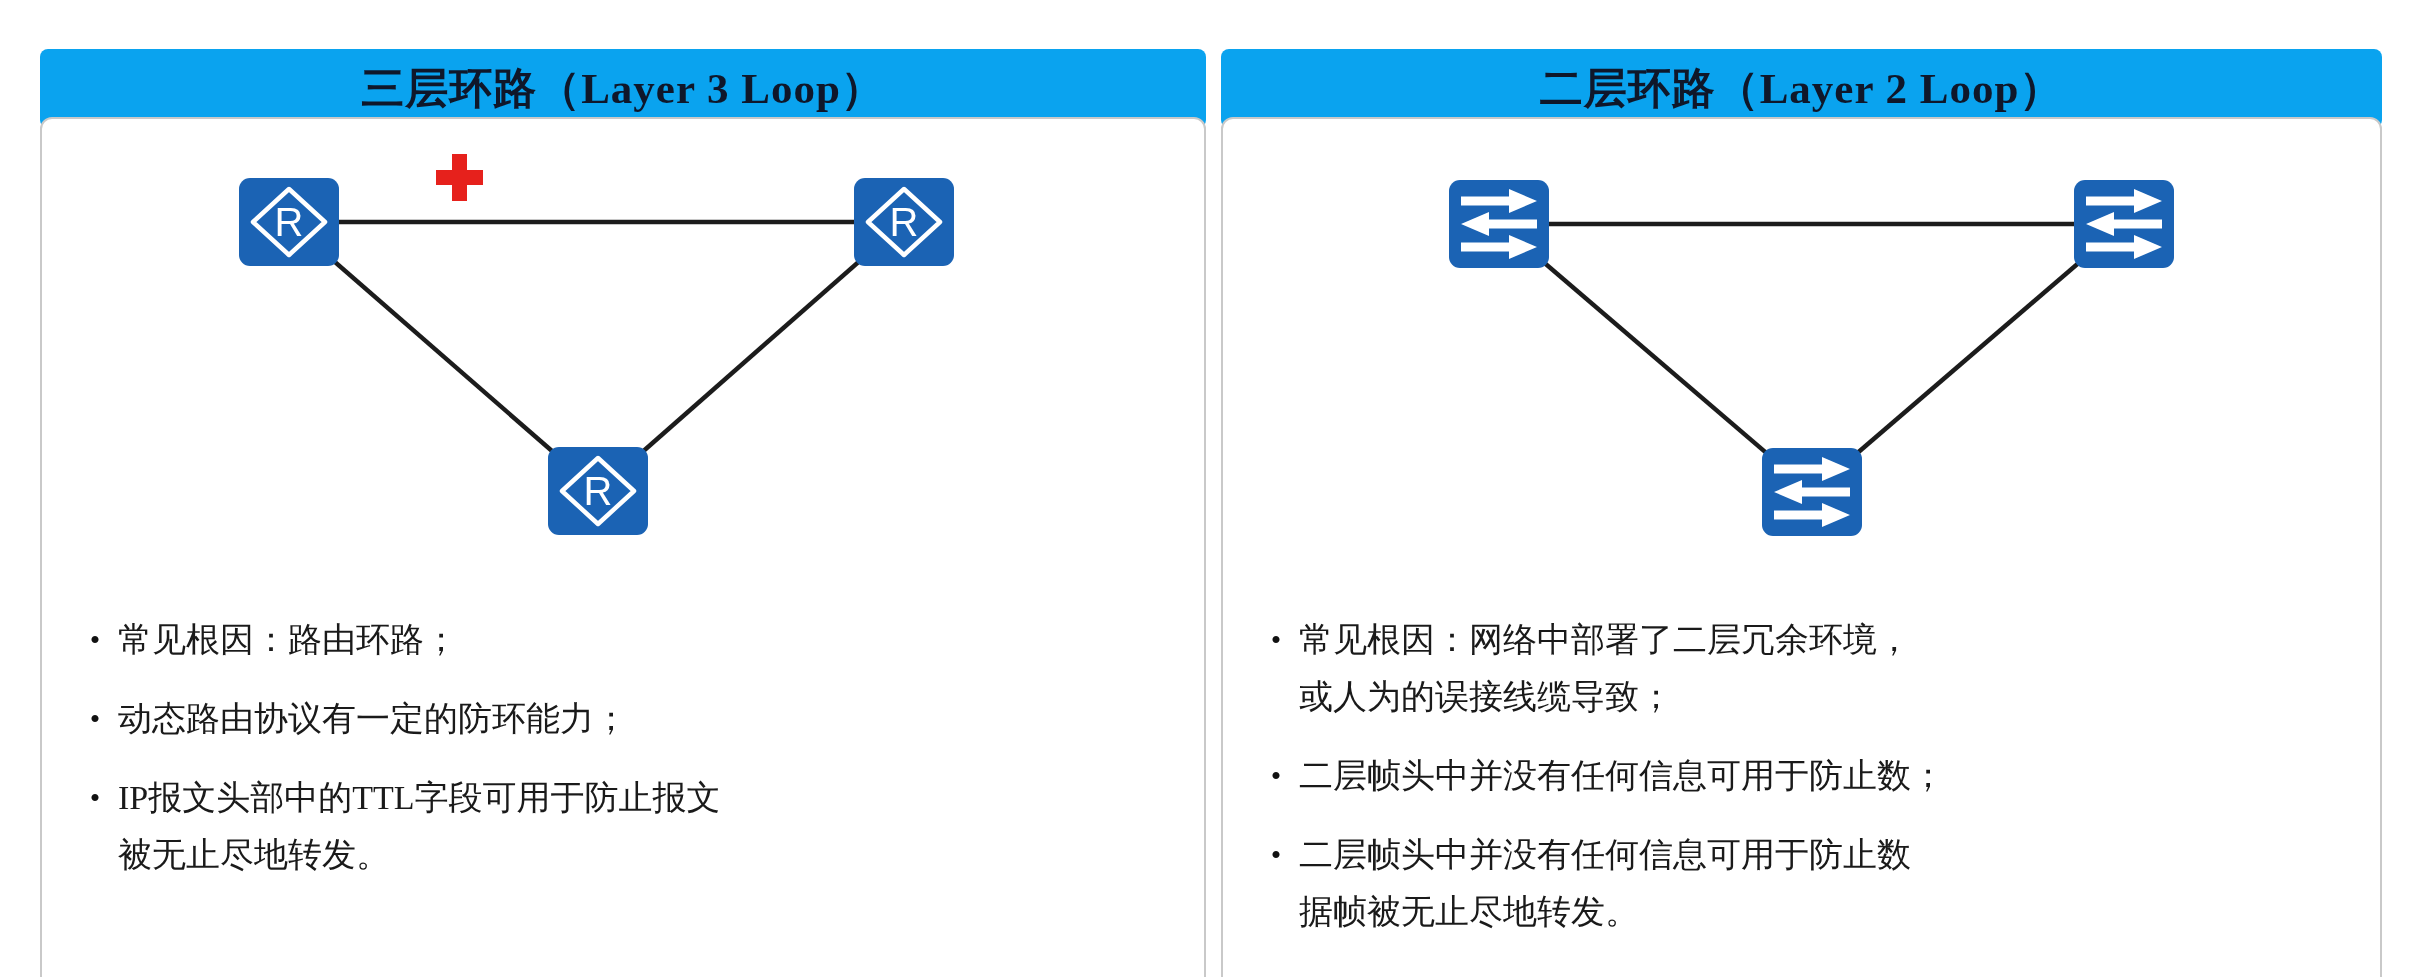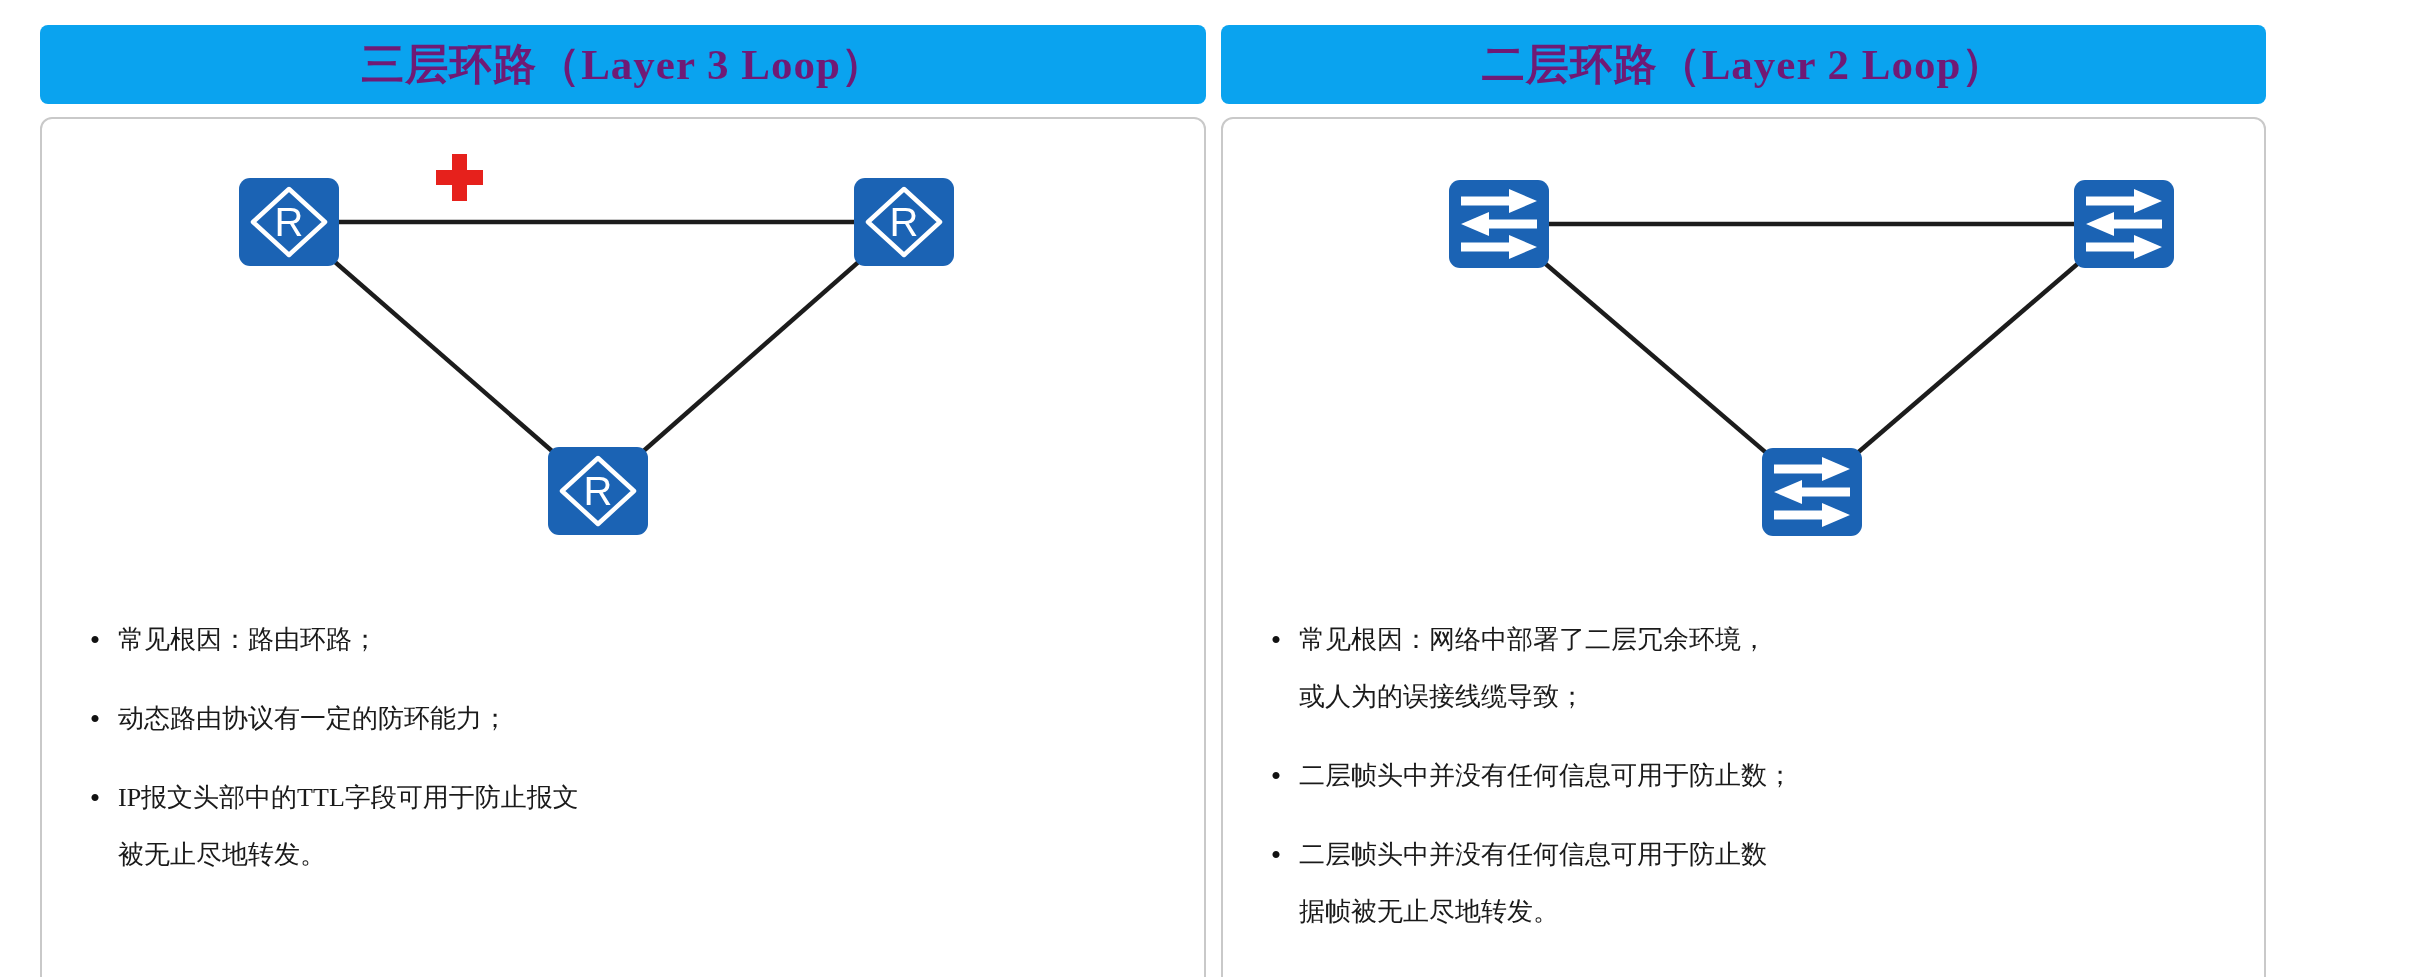--- a/index.html
+++ b/index.html
@@ -15,34 +15,35 @@
     position: relative;
     width: 2429px;
     height: 977px;
     background: #ffffff;
   }
   .column {
     position: absolute;
     top: 25px;
   }
   .column.left  { left: 40px;  width: 1166px; }
-  .column.right { left: 1221px; width: 1045px; }
+  .column.right { left: 1221px; width: 1161px; }
 
   .panel-header {
     height: 79px;
     border-radius: 8px;
     background: #0aa3ef;
     display: flex;
     align-items: center;
     justify-content: center;
-    color: #701a75;
+    color: #0f172a;
     font-size: 43px;
     font-weight: bold;
     letter-spacing: 1px;
     white-space: nowrap;
+    margin-top: 24px;
   }
   .panel-card {
     position: absolute;
     top: 92px;
     left: 0;
     right: 0;
     height: 880px;
     background: #ffffff;
     border: 2px solid #c9c9c9;
     border-radius: 12px;
@@ -70,21 +71,21 @@
   }
   .bullet-marker {
     flex: 0 0 46px;
     text-align: center;
     font-size: 30px;
     line-height: 57px;
     color: #111111;
   }
   .bullet-text {
     flex: 1;
-    font-size: 26px;
+    font-size: 34px;
     line-height: 57px;
     white-space: pre-line;
   }
 </style>
 </head>
 <body>
 
 <div class="stage">
 
   <section class="column left">

